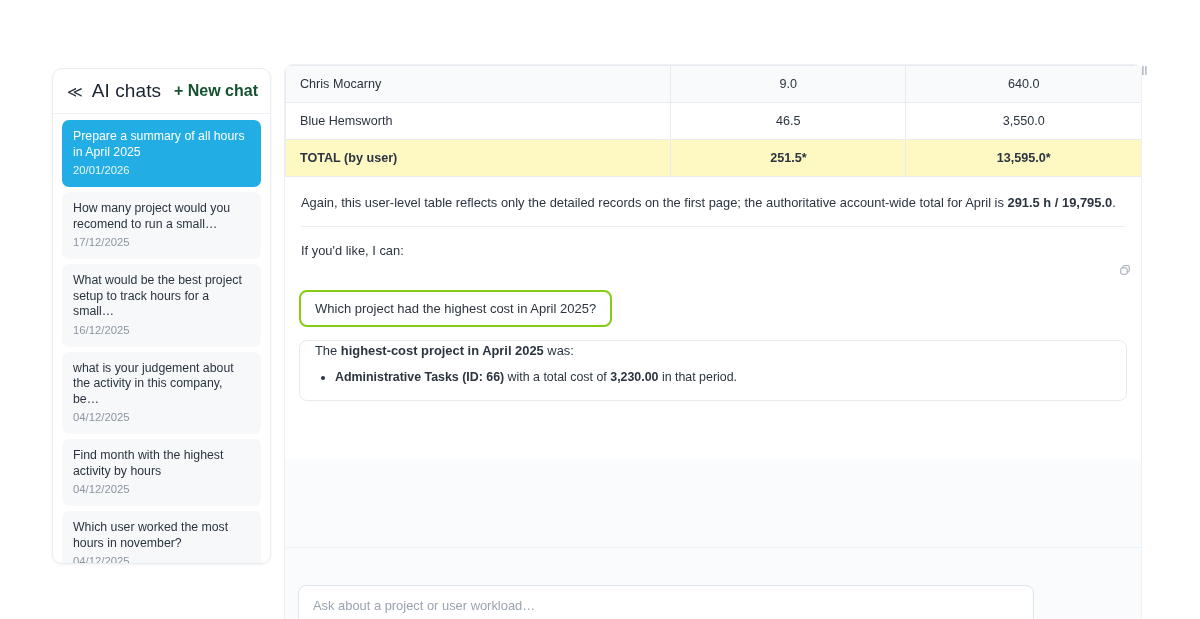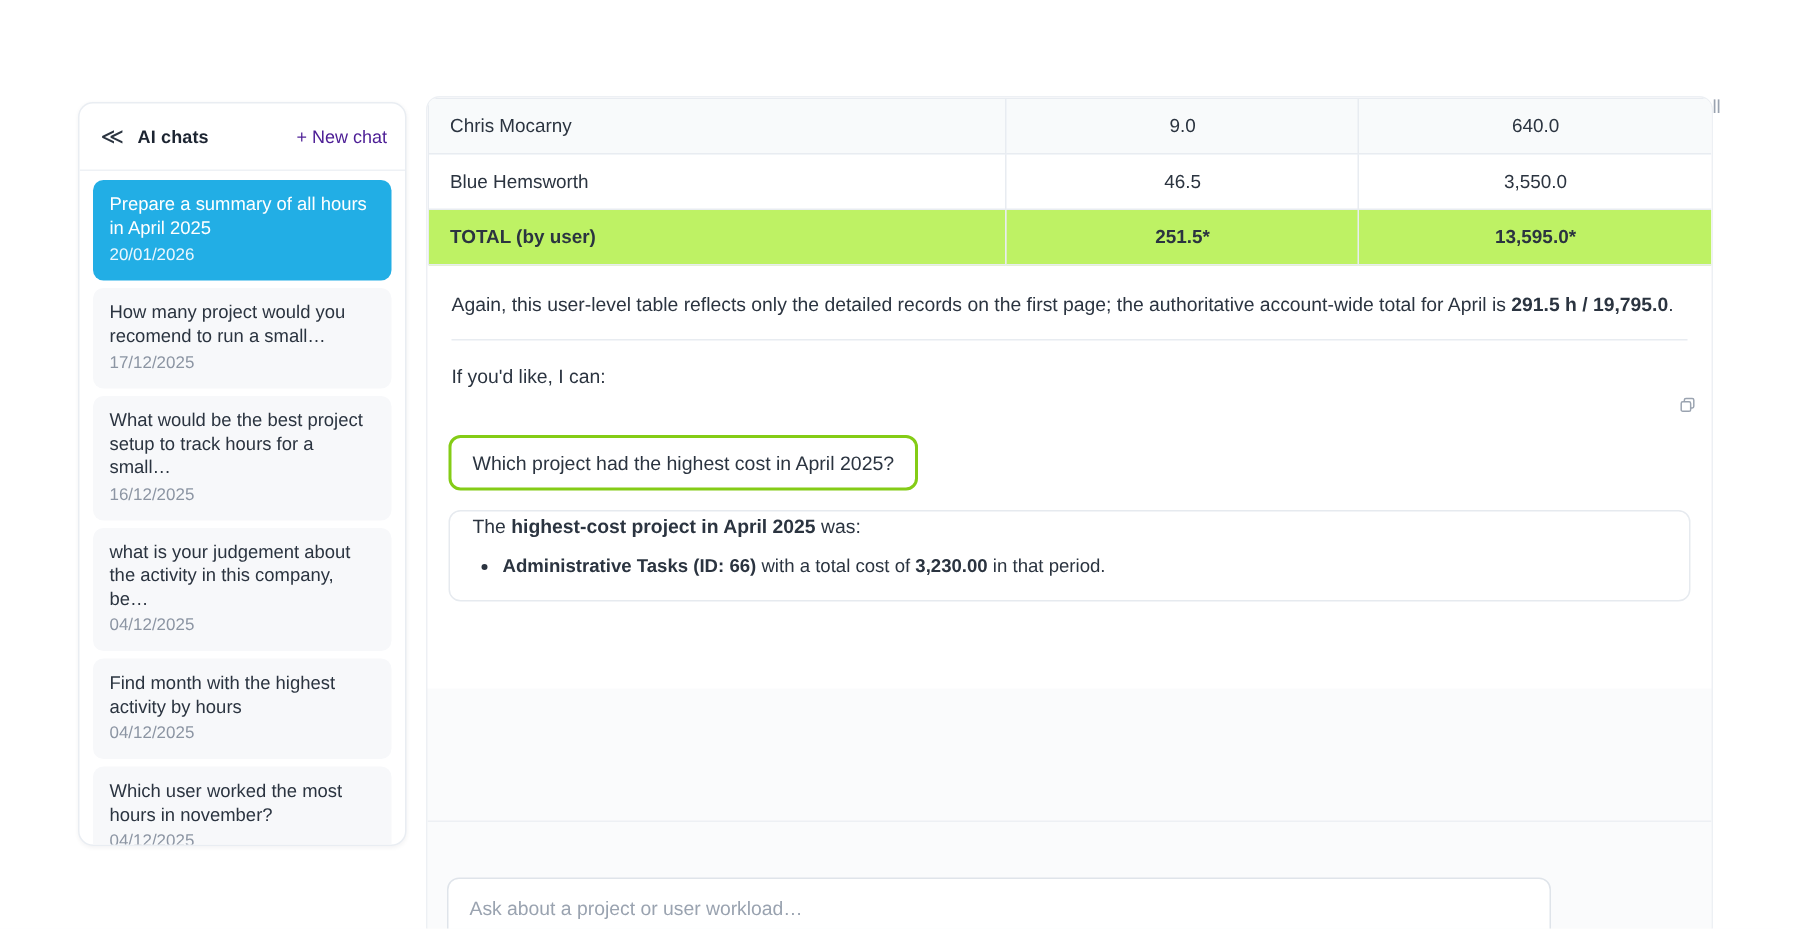--- a/index.html
+++ b/index.html
@@ -34,24 +34,24 @@
   }
   .sb-head {
     height: 45px; display: flex; align-items: center;
     padding: 0 12px 0 14px;
     border-bottom: 1px solid #eef1f5;
   }
   .sb-collapse {
     font-size: 15px; color: #2b3440; line-height: 1;
     cursor: pointer; margin-right: 10px; letter-spacing: -1px;
   }
-  .sb-title { font-size: 12px; font-weight: 700; color: #1c2431; letter-spacing: .1px; text-align: right; }
+  .sb-title { font-size: 19px; font-weight: 400; color: #1c2431; letter-spacing: .1px; text-align: right; }
   .sb-new {
-    margin-left: auto; font-size: 12px; font-weight: 400;
-    color: #4c1d95; cursor: pointer; white-space: nowrap;
+    margin-left: auto; font-size: 16px; font-weight: 700;
+    color: #14532d; cursor: pointer; white-space: nowrap;
   }
   .sb-list { padding: 6px 9px 0 9px; }
   .sb-item {
     border-radius: 7px; padding: 9px 11px 10px 11px;
     margin-bottom: 5px; cursor: pointer;
     background: #f7f8fa;
   }
   .sb-item.active { background: #22aee5; }
   .sb-item-title {
     font-size: 12.3px; line-height: 15.5px; color: #2b3440;
@@ -84,21 +84,21 @@
     border-bottom: 1px solid #e8ecf1;
     border-right: 1px solid #e8ecf1;
     font-size: 12.6px; color: #2b3440;
     padding: 11px 14px; height: 34px;
   }
   .tbl td:last-child { border-right: none; }
   .tbl tr:nth-child(odd) td { background: #f8fafb; }
   .tbl tr:nth-child(even) td { background: #ffffff; }
   .tbl .c-name { width: 370px; text-align: left; }
   .tbl .c-num  { width: 226px; text-align: center; }
-  .tbl tr.total td { font-weight: 700; background: #bef264; }
+  .tbl tr.total td { font-weight: 700; background: #fef9c3; }
   .tbl-wrap { border-left: 1px solid #e8ecf1; border-top: 1px solid #e8ecf1; margin: 0 0 0 0; }
 
   .body-pad { padding: 0 14px; }
   .para {
     font-size: 12.9px; line-height: 19px; color: #2b3440;
     padding: 16px 2px 0 2px;
   }
   .hr { height: 1px; background: #e8ecf1; margin: 14px 2px 0 2px; }
   .lead { font-size: 12.9px; color: #2b3440; padding: 16px 2px 0 2px; }
   ul.bullets { margin: 9px 0 0 0; padding-left: 20px; }

